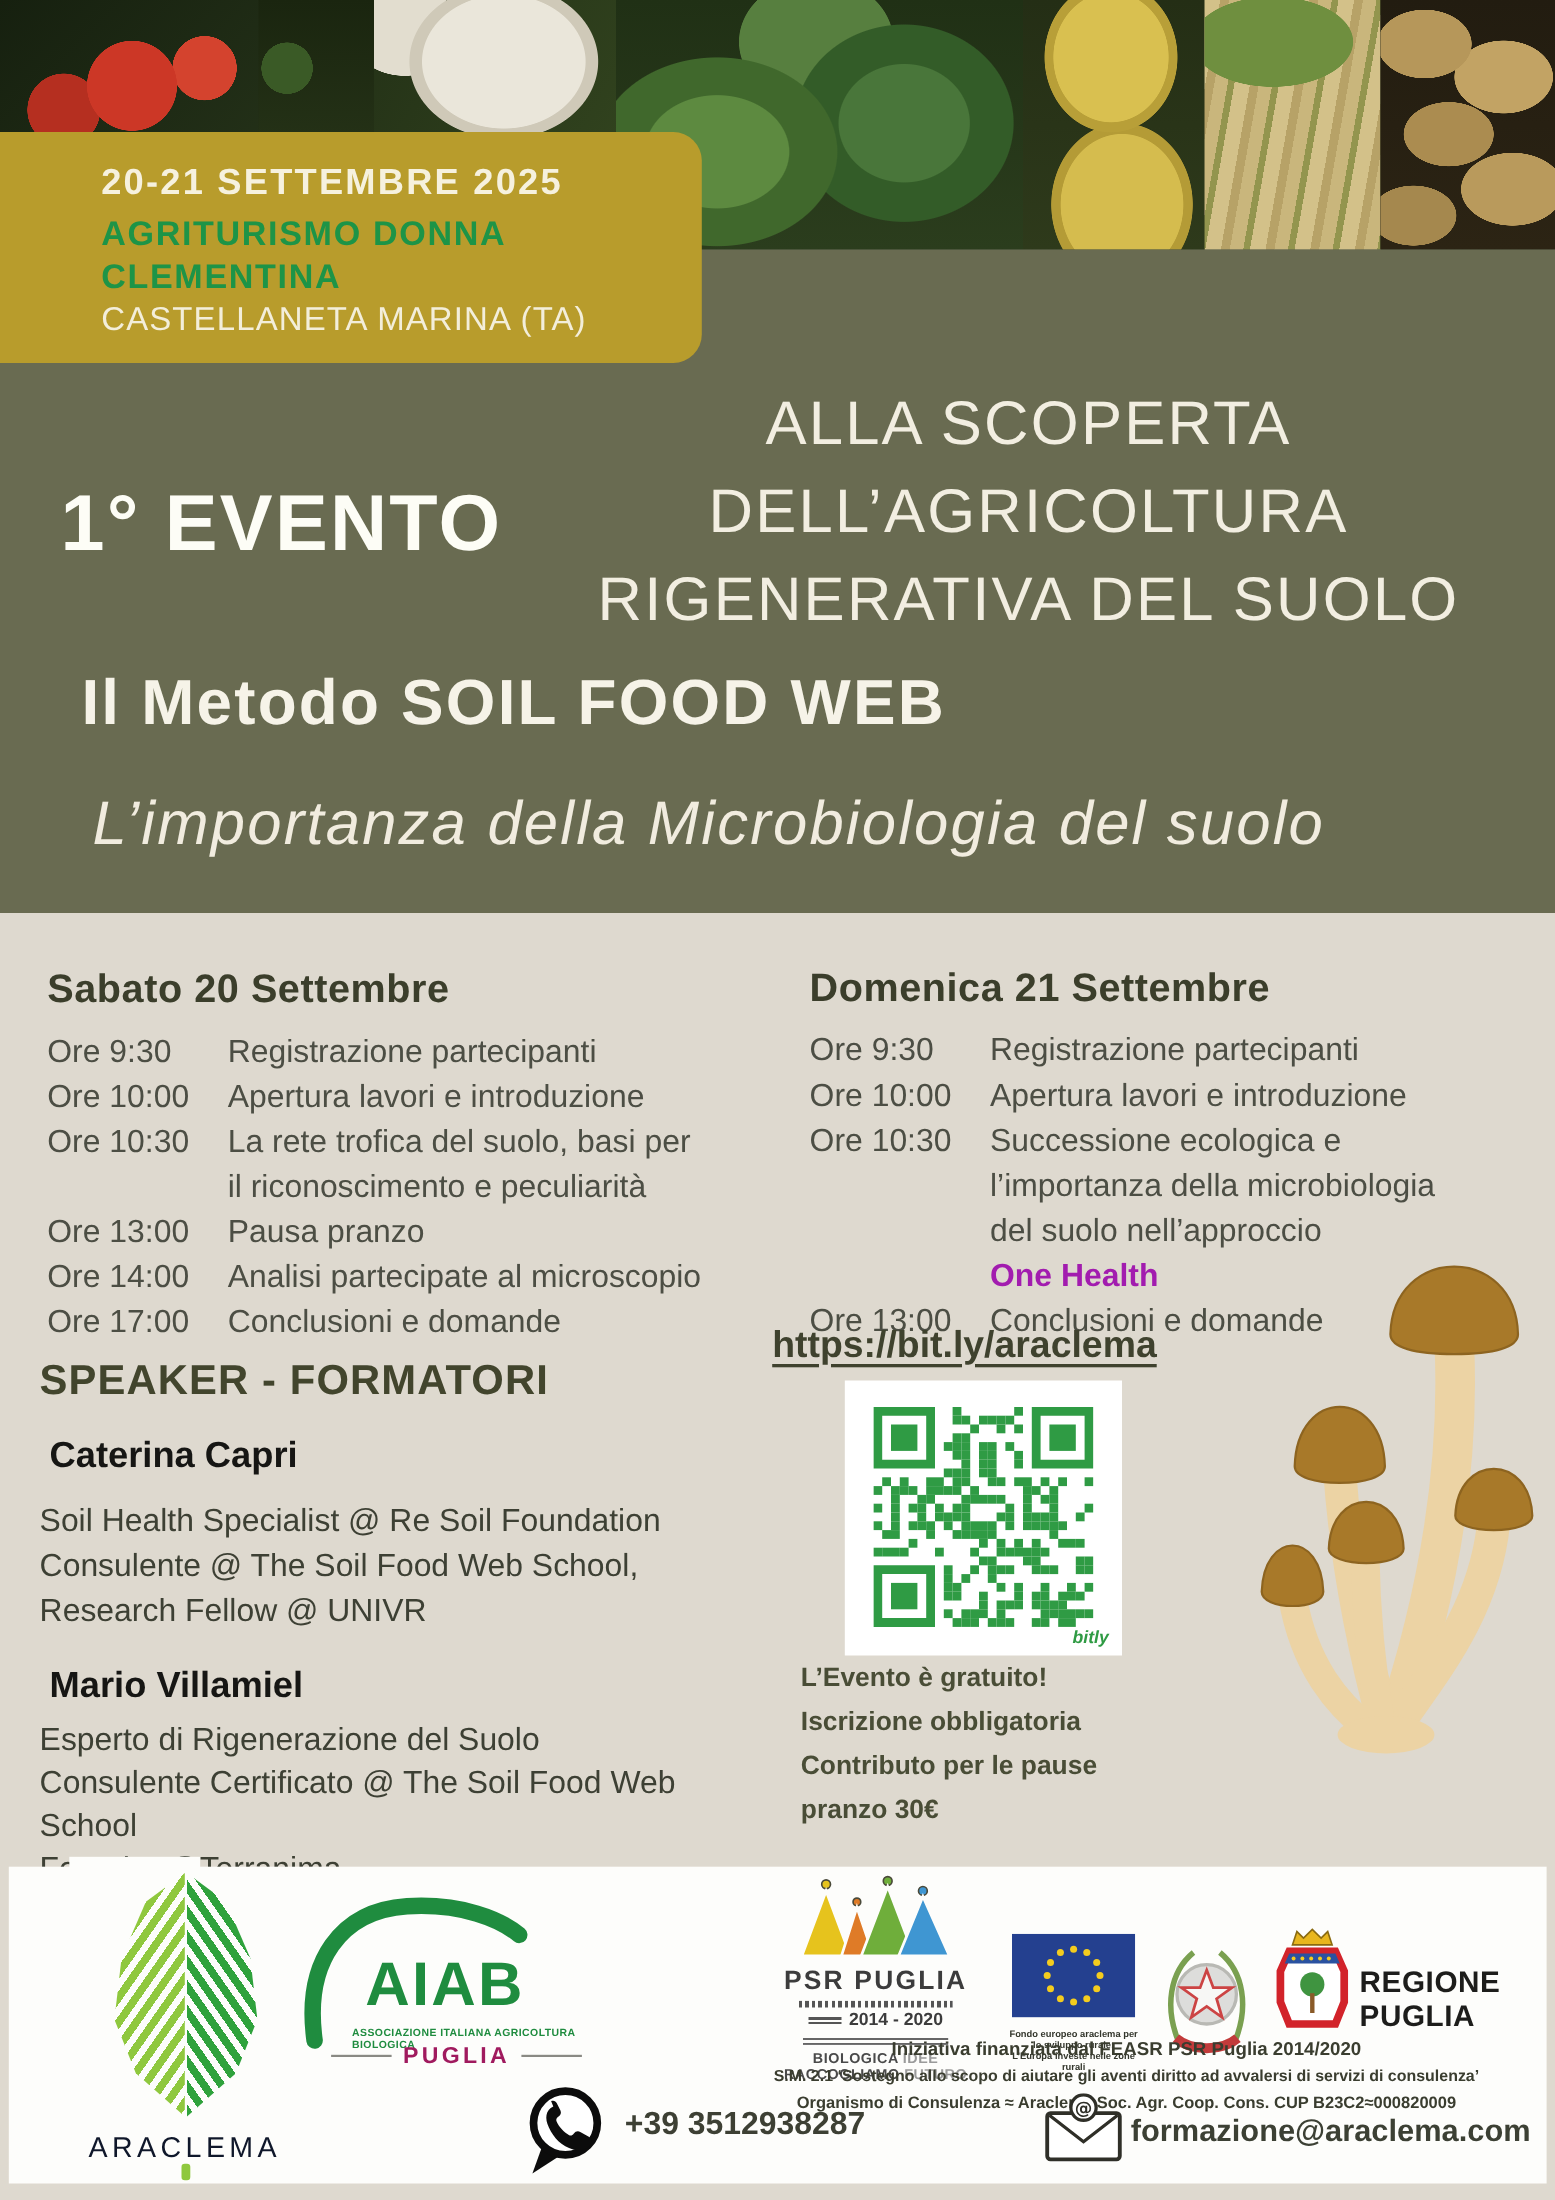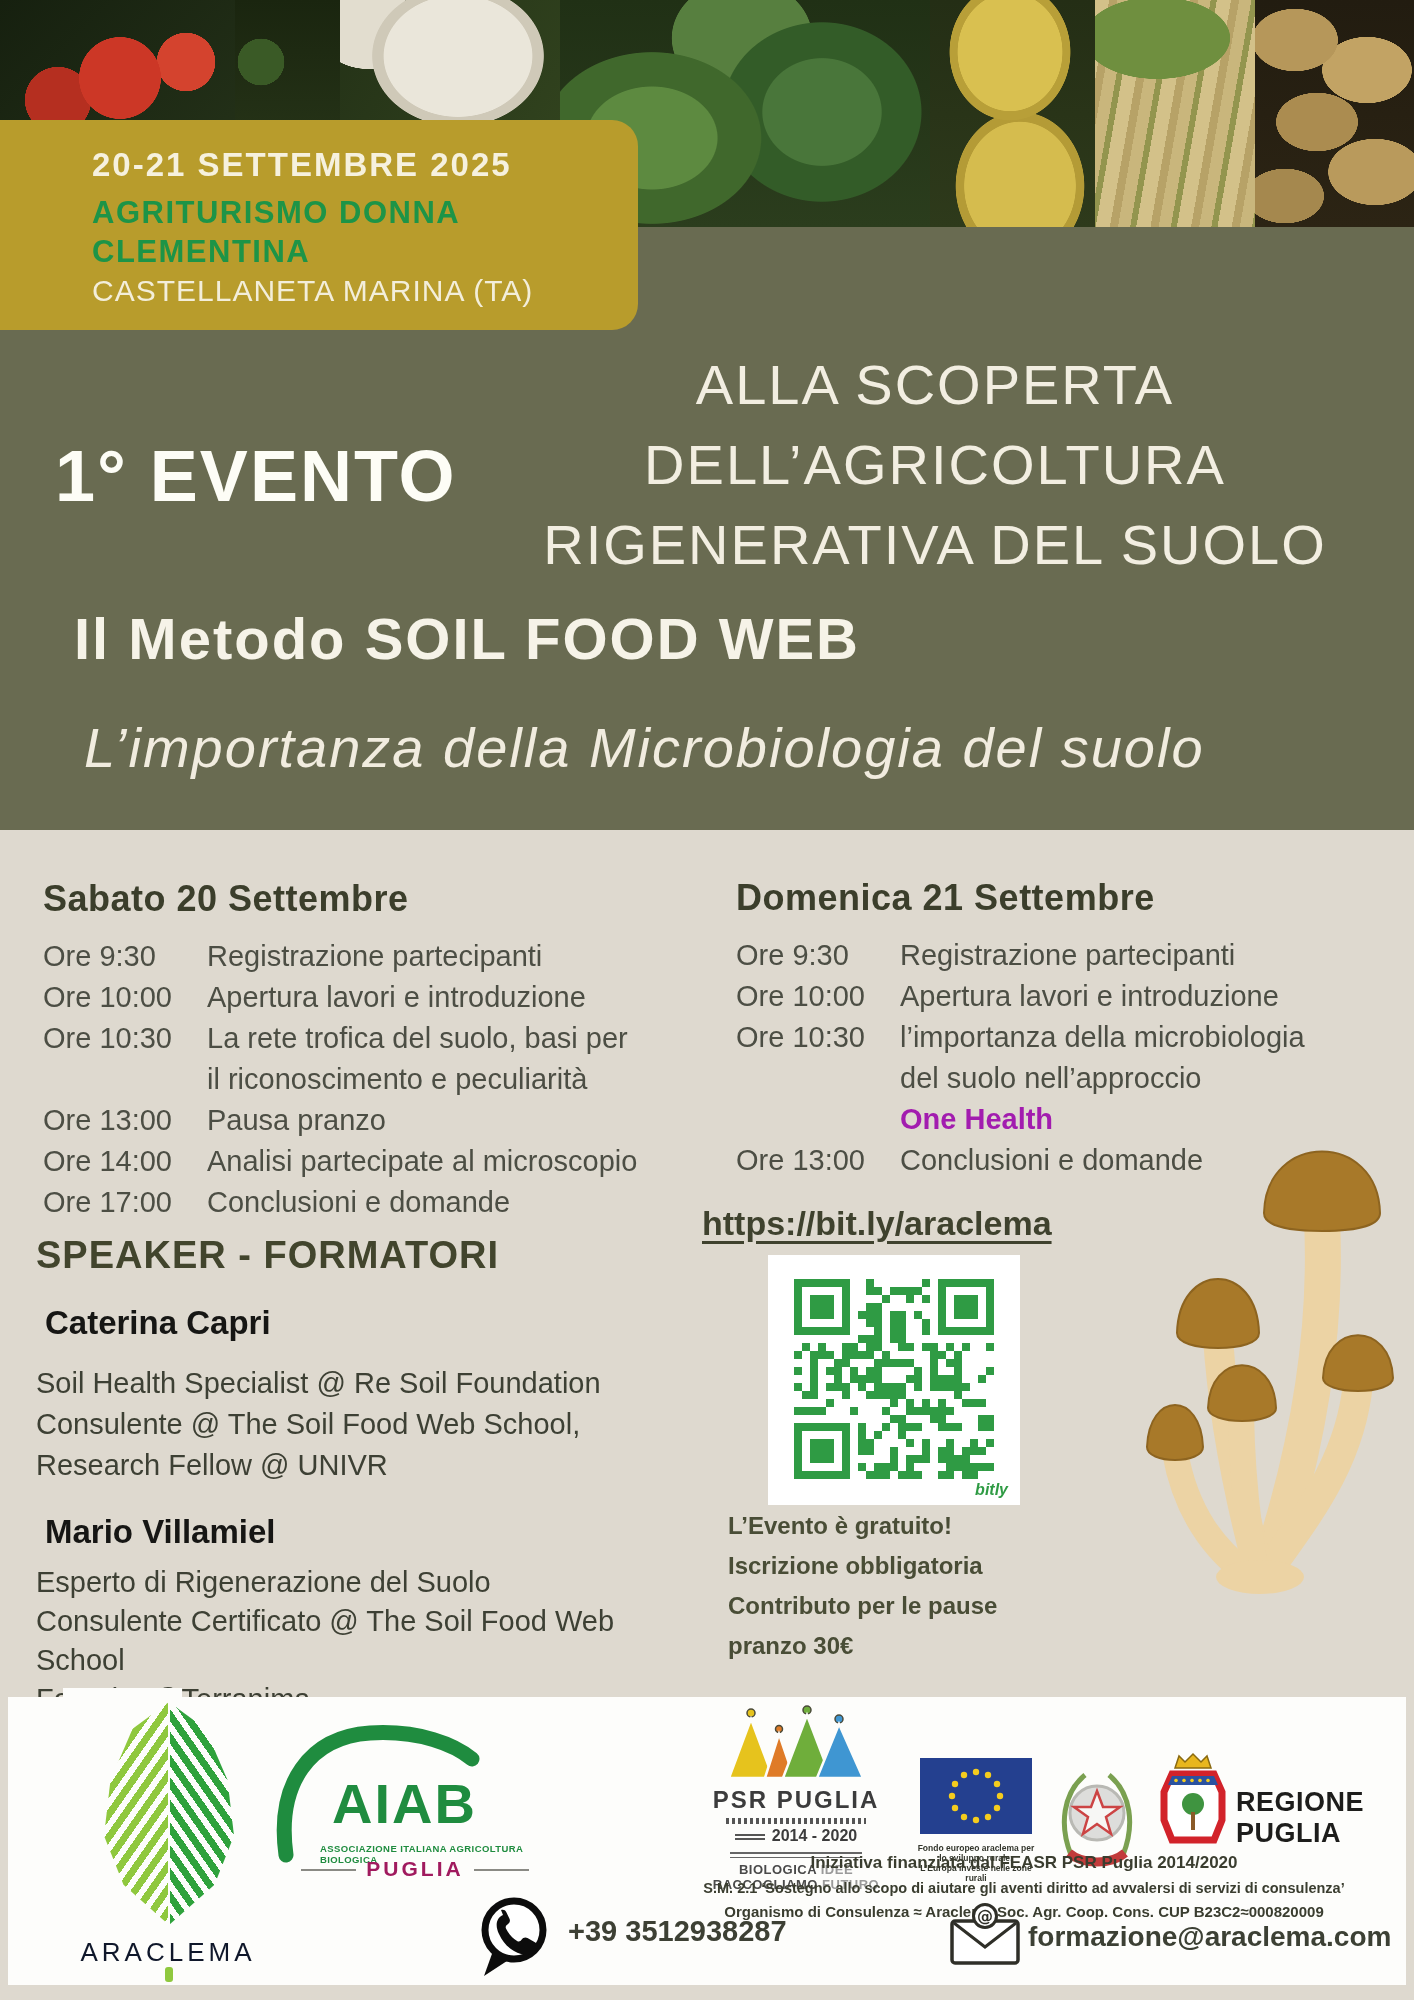--- a/index.html
+++ b/index.html
@@ -229,20 +229,21 @@
     </div>
     <div class="srow">
       <div class="stime">Ore 10:00</div>
       <div class="sact">
           <div>Apertura lavori e introduzione</div>
         </div>
     </div>
     <div class="srow">
       <div class="stime">Ore 10:30</div>
       <div class="sact">
+        <div>Successione ecologica e</div>
         <div>l’importanza della microbiologia</div>
         <div>del suolo nell’approccio</div>
         <div class="bold">One Health</div>
       </div>
     </div>
     <div class="srow">
       <div class="stime">Ore 13:00</div>
       <div class="sact">
           <div>Conclusioni e domande</div>
         </div>

